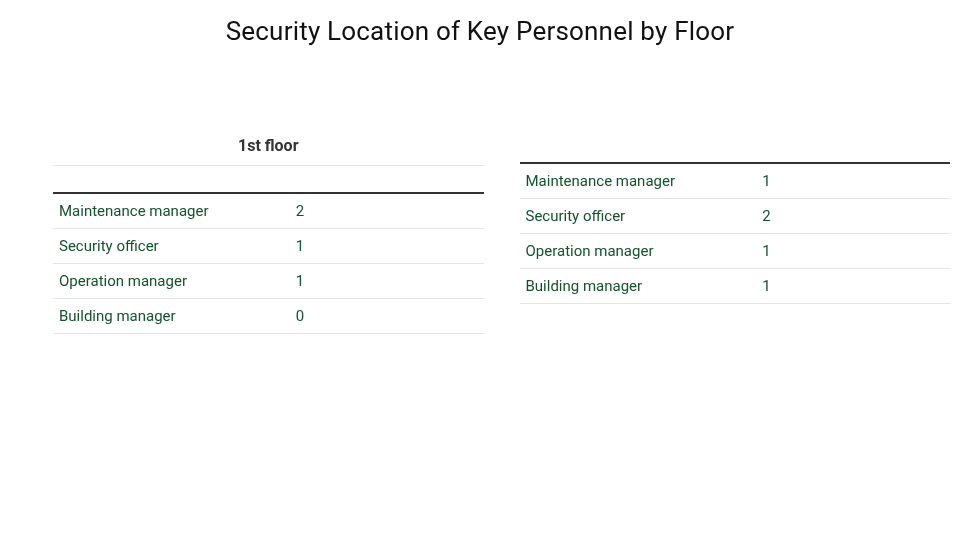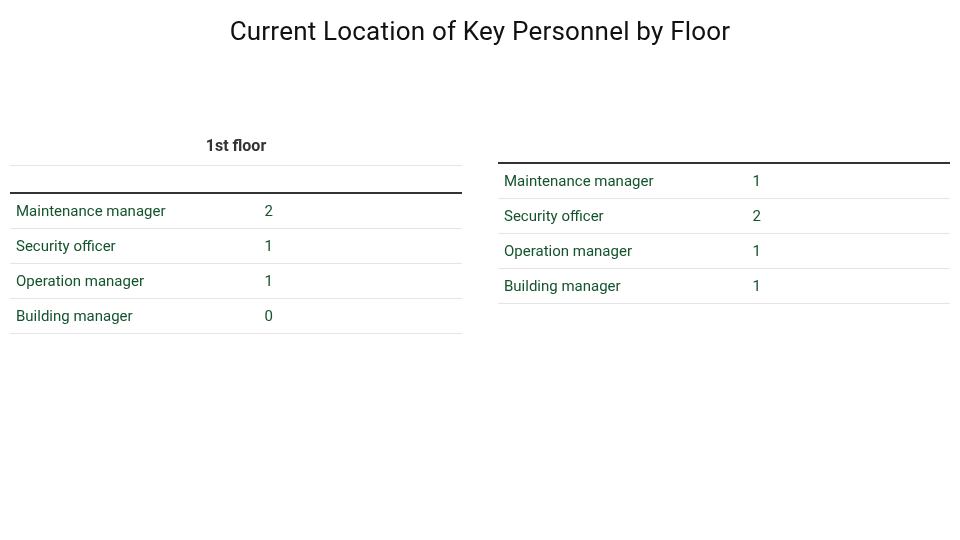--- a/index.html
+++ b/index.html
@@ -17,20 +17,21 @@
       font-weight: 400;
       color: #111;
       margin-top: 16px;
       letter-spacing: 0.2px;
     }
     .tables-wrap {
       display: flex;
       gap: 36px;
       padding: 0 10px;
       margin-top: 90px;
+      margin-left: 43px;
     }
     .table-block {
       flex: 1;
     }
     .table-header {
       text-align: center;
       font-size: 16px;
       font-weight: 700;
       color: #333;
       padding-bottom: 10px;
@@ -58,21 +59,21 @@
     }
     td.count-cell {
       width: 45%;
       text-align: left;
       padding-left: 6px;
     }
   </style>
 </head>
 <body>
 
-<h1 class="page-title">Current Location of Key Personnel by Floor</h1>
+<h1 class="page-title">Security Location of Key Personnel by Floor</h1>
 
 <div class="tables-wrap">
 
   <div class="table-block">
     <div class="table-header">1st floor</div>
     <div class="spacer-row"></div>
     <table>
       <tbody>
         <tr>
           <td class="role-cell">Maintenance manager</td>

